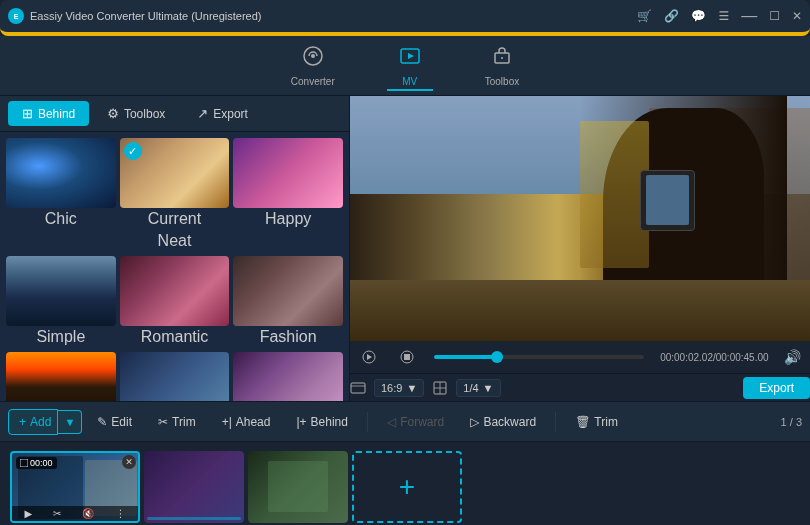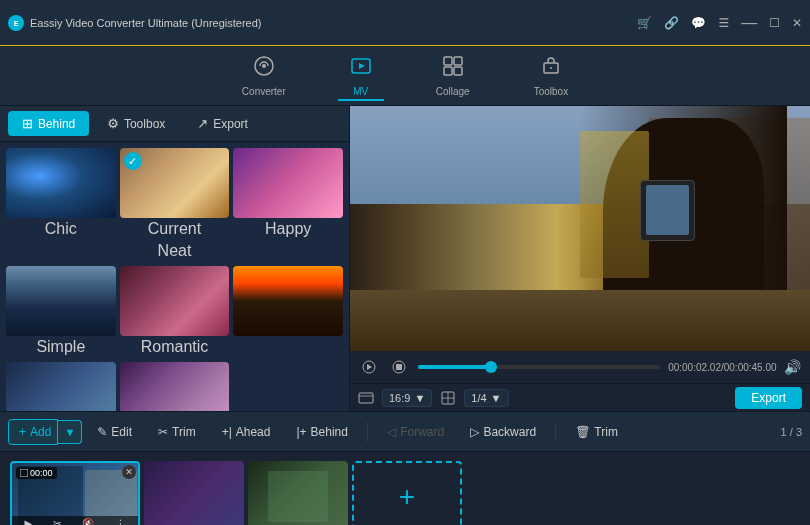--- a/index.html
+++ b/index.html
@@ -1,19 +1,19 @@
 <!DOCTYPE html>
 <html><head>
   <meta charset="utf-8">
   <style>
     * { margin: 0; padding: 0; box-sizing: border-box; }
     body { width: 810px; height: 525px; overflow: hidden; font-family: 'Segoe UI', Arial, sans-serif; background: #1a2332; color: #fff; font-size: 12px; }
 
     
-    .titlebar { height: 46px; background: #1e2d3d; display: flex; align-items: center; justify-content: space-between; padding: 0 8px; border-bottom: 1px solid #eab308; }
+    .titlebar { height: 36px; background: #1e2d3d; display: flex; align-items: center; justify-content: space-between; padding: 0 8px; border-bottom: 4px solid #eab308; border-radius: 8px; }
     .titlebar-left { display: flex; align-items: center; gap: 6px; }
     .app-icon { width: 16px; height: 16px; background: #00b4d8; border-radius: 50%; display: flex; align-items: center; justify-content: center; font-size: 9px; font-weight: bold; }
     .titlebar-title { font-size: 11px; color: #ccc; }
     .titlebar-icons { display: flex; gap: 12px; align-items: center; }
     .titlebar-icon { color: #aaa; font-size: 12px; cursor: pointer; }
 
     
     .toolbar { height: 60px; background: #1e2d3d; display: flex; align-items: center; justify-content: center; gap: 40px; border-bottom: 1px solid #0d1a26; }
     .toolbar-item { display: flex; flex-direction: column; align-items: center; gap: 4px; cursor: pointer; padding: 4px 12px; color: #aaa; font-size: 10px; }
     .toolbar-item.active { color: #00b4d8; border-bottom: 2px solid #00b4d8; padding-bottom: 2px; }
@@ -34,30 +34,30 @@
     .theme-item { position: relative; cursor: pointer; }
     .theme-thumb { width: 100%; height: 70px; object-fit: cover; border-radius: 4px; background: #2a3a50; display: flex; align-items: center; justify-content: center; overflow: hidden; }
     .theme-label { text-align: center; font-size: 16px; color: #ccc; padding: 2px 0; }
     .theme-check { position: absolute; top: 4px; left: 4px; width: 18px; height: 18px; background: #00b4d8; border-radius: 50%; display: flex; align-items: center; justify-content: center; font-size: 11px; color: #fff; }
 
     
     .right-panel { flex: 1; background: #0f1923; display: flex; flex-direction: column; }
     .video-preview { flex: 1; background: #000; position: relative; display: flex; align-items: center; justify-content: center; overflow: hidden; }
 
     
-    .video-controls { height: 32px; background: #1a2332; display: flex; align-items: center; padding: 0 8px; gap: 8px; }
+    .video-controls { height: 32px; background: #1a2332; display: flex; align-items: center; padding: 0 8px; gap: 16px; }
     .ctrl-btn { background: none; border: none; color: #ccc; cursor: pointer; font-size: 14px; width: 22px; height: 22px; display: flex; align-items: center; justify-content: center; }
     .progress-bar { flex: 1; height: 4px; background: #333; border-radius: 2px; position: relative; cursor: pointer; }
     .progress-fill { width: 30%; height: 100%; background: #00b4d8; border-radius: 2px; }
     .progress-thumb { position: absolute; top: -4px; left: 30%; width: 12px; height: 12px; background: #00b4d8; border-radius: 50%; transform: translateX(-50%); }
     .time-display { font-size: 10px; color: #aaa; white-space: nowrap; }
     .volume-icon { font-size: 14px; color: #ccc; cursor: pointer; }
 
     
-    .video-info-bar { height: 28px; background: #1a2332; display: flex; align-items: center; padding: 0 8px; gap: 8px; border-top: 1px solid #0d1a26; }
+    .video-info-bar { height: 28px; background: #1a2332; display: flex; align-items: center; padding: 0 0; gap: 8px; border-top: 1px solid #0d1a26; }
     .info-select { background: #1e2d3d; border: 1px solid #2a3a50; color: #ccc; font-size: 11px; padding: 2px 6px; border-radius: 3px; display: flex; align-items: center; gap: 4px; cursor: pointer; }
     .export-btn { margin-left: auto; background: #00b4d8; border: none; color: #fff; padding: 4px 16px; border-radius: 4px; font-size: 12px; cursor: pointer; font-weight: 500; }
 
     
     .bottom-toolbar { height: 40px; background: #1e2d3d; display: flex; align-items: center; padding: 0 8px; gap: 4px; border-top: 1px solid #0d1a26; }
     .tool-btn { display: flex; align-items: center; gap: 4px; padding: 5px 10px; border-radius: 4px; cursor: pointer; font-size: 12px; color: #ccc; border: 1px solid transparent; background: none; }
     .tool-btn-add { display: flex; align-items: center; gap: 0; }
     .tool-btn-add .main-part { padding: 5px 6px 5px 10px; background: #1a3a4a; border: 1px solid #00b4d8; color: #00b4d8; border-radius: 4px 0 0 4px; display: flex; align-items: center; gap: 4px; cursor: pointer; font-size: 12px; }
     .tool-btn-add .arrow-part { padding: 5px 6px; background: #1a3a4a; border: 1px solid #00b4d8; color: #00b4d8; border-left: none; border-radius: 0 4px 4px 0; cursor: pointer; font-size: 11px; }
     .separator { width: 1px; height: 20px; background: #2a3a50; margin: 0 4px; }
@@ -121,31 +121,20 @@
       <svg width="22" height="22" viewBox="0 0 22 22" fill="none">
           <rect x="2" y="4" width="18" height="14" rx="2" stroke="#00b4d8" stroke-width="1.5"></rect>
           <path d="M9 8 L15 11 L9 14 Z" fill="#00b4d8"></path>
         </svg>
     </span>
     <span style="color:#00b4d8">MV</span>
   </div>
   <div class="toolbar-item">
     <span class="toolbar-item-icon">
       <svg width="22" height="22" viewBox="0 0 22 22" fill="none">
-          <rect x="2" y="2" width="8" height="8" rx="1" stroke="#aaa" stroke-width="1.5"></rect>
-          <rect x="12" y="2" width="8" height="8" rx="1" stroke="#aaa" stroke-width="1.5"></rect>
-          <rect x="2" y="12" width="8" height="8" rx="1" stroke="#aaa" stroke-width="1.5"></rect>
-          <rect x="12" y="12" width="8" height="8" rx="1" stroke="#aaa" stroke-width="1.5"></rect>
-        </svg>
-    </span>
-    <span>Collage</span>
-  </div>
-  <div class="toolbar-item">
-    <span class="toolbar-item-icon">
-      <svg width="22" height="22" viewBox="0 0 22 22" fill="none">
           <rect x="4" y="8" width="14" height="10" rx="1" stroke="#aaa" stroke-width="1.5"></rect>
           <path d="M8 8 V6 a3 3 0 0 1 6 0 V8" stroke="#aaa" stroke-width="1.5" fill="none"></path>
           <line x1="11" y1="12" x2="11" y2="14" stroke="#aaa" stroke-width="1.5"></line>
         </svg>
     </span>
     <span>Toolbox</span>
   </div>
 </div>
 
 <div class="main">
@@ -198,20 +187,26 @@
         <div class="theme-label">Simple</div>
       </div>
 
       <div class="theme-item">
         <div class="theme-thumb" style="border-radius:4px; overflow:hidden;">
           <div style="width:100%;height:70px;background:linear-gradient(135deg,#4a1a2a,#8a3a5a,#cc6a8a,#8a2a4a);"></div>
         </div>
         <div class="theme-label">Romantic</div>
       </div>
 
+      <div class="theme-item">
+        <div class="theme-thumb" style="border-radius:4px; overflow:hidden;">
+          <div style="width:100%;height:70px;background:linear-gradient(135deg,#3a2a2a,#6a4a4a,#9a7a7a,#5a3a3a);"></div>
+        </div>
+        <div class="theme-label">Fashion</div>
+      </div>
 
       <div class="theme-item">
         <div class="theme-thumb" style="border-radius:4px; overflow:hidden;">
           <div style="width:100%;height:70px;background:linear-gradient(to bottom,#ff8c00 0%,#ff4500 25%,#2a1a0a 50%,#1a0a00 100%);"></div>
         </div>
 
       </div>
 
       <div class="theme-item">
         <div class="theme-thumb" style="border-radius:4px; overflow:hidden;">

